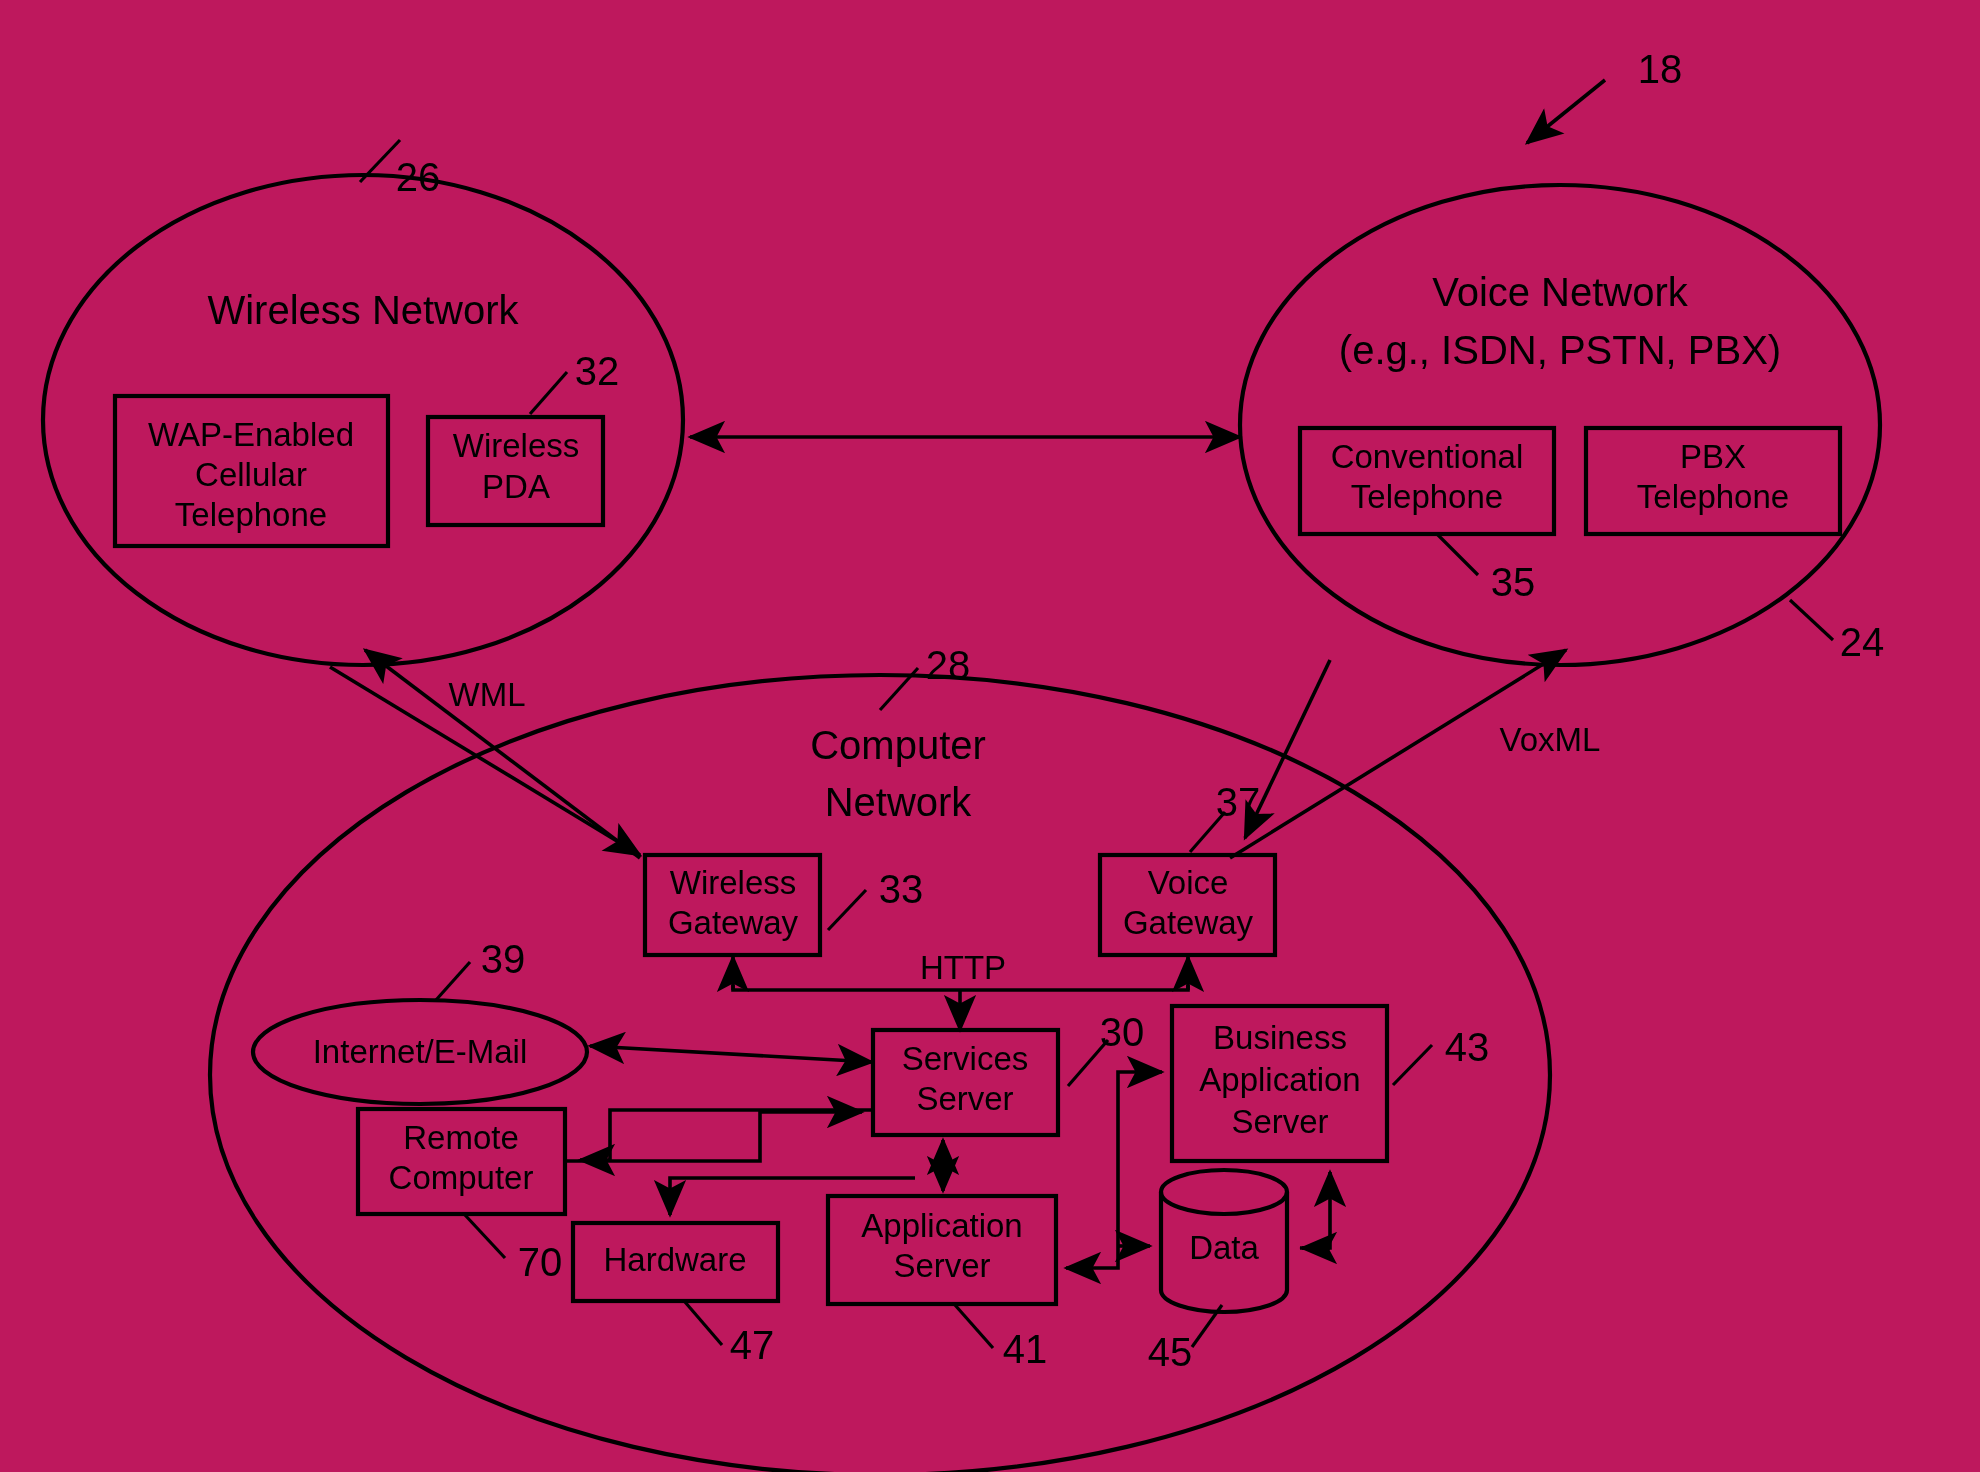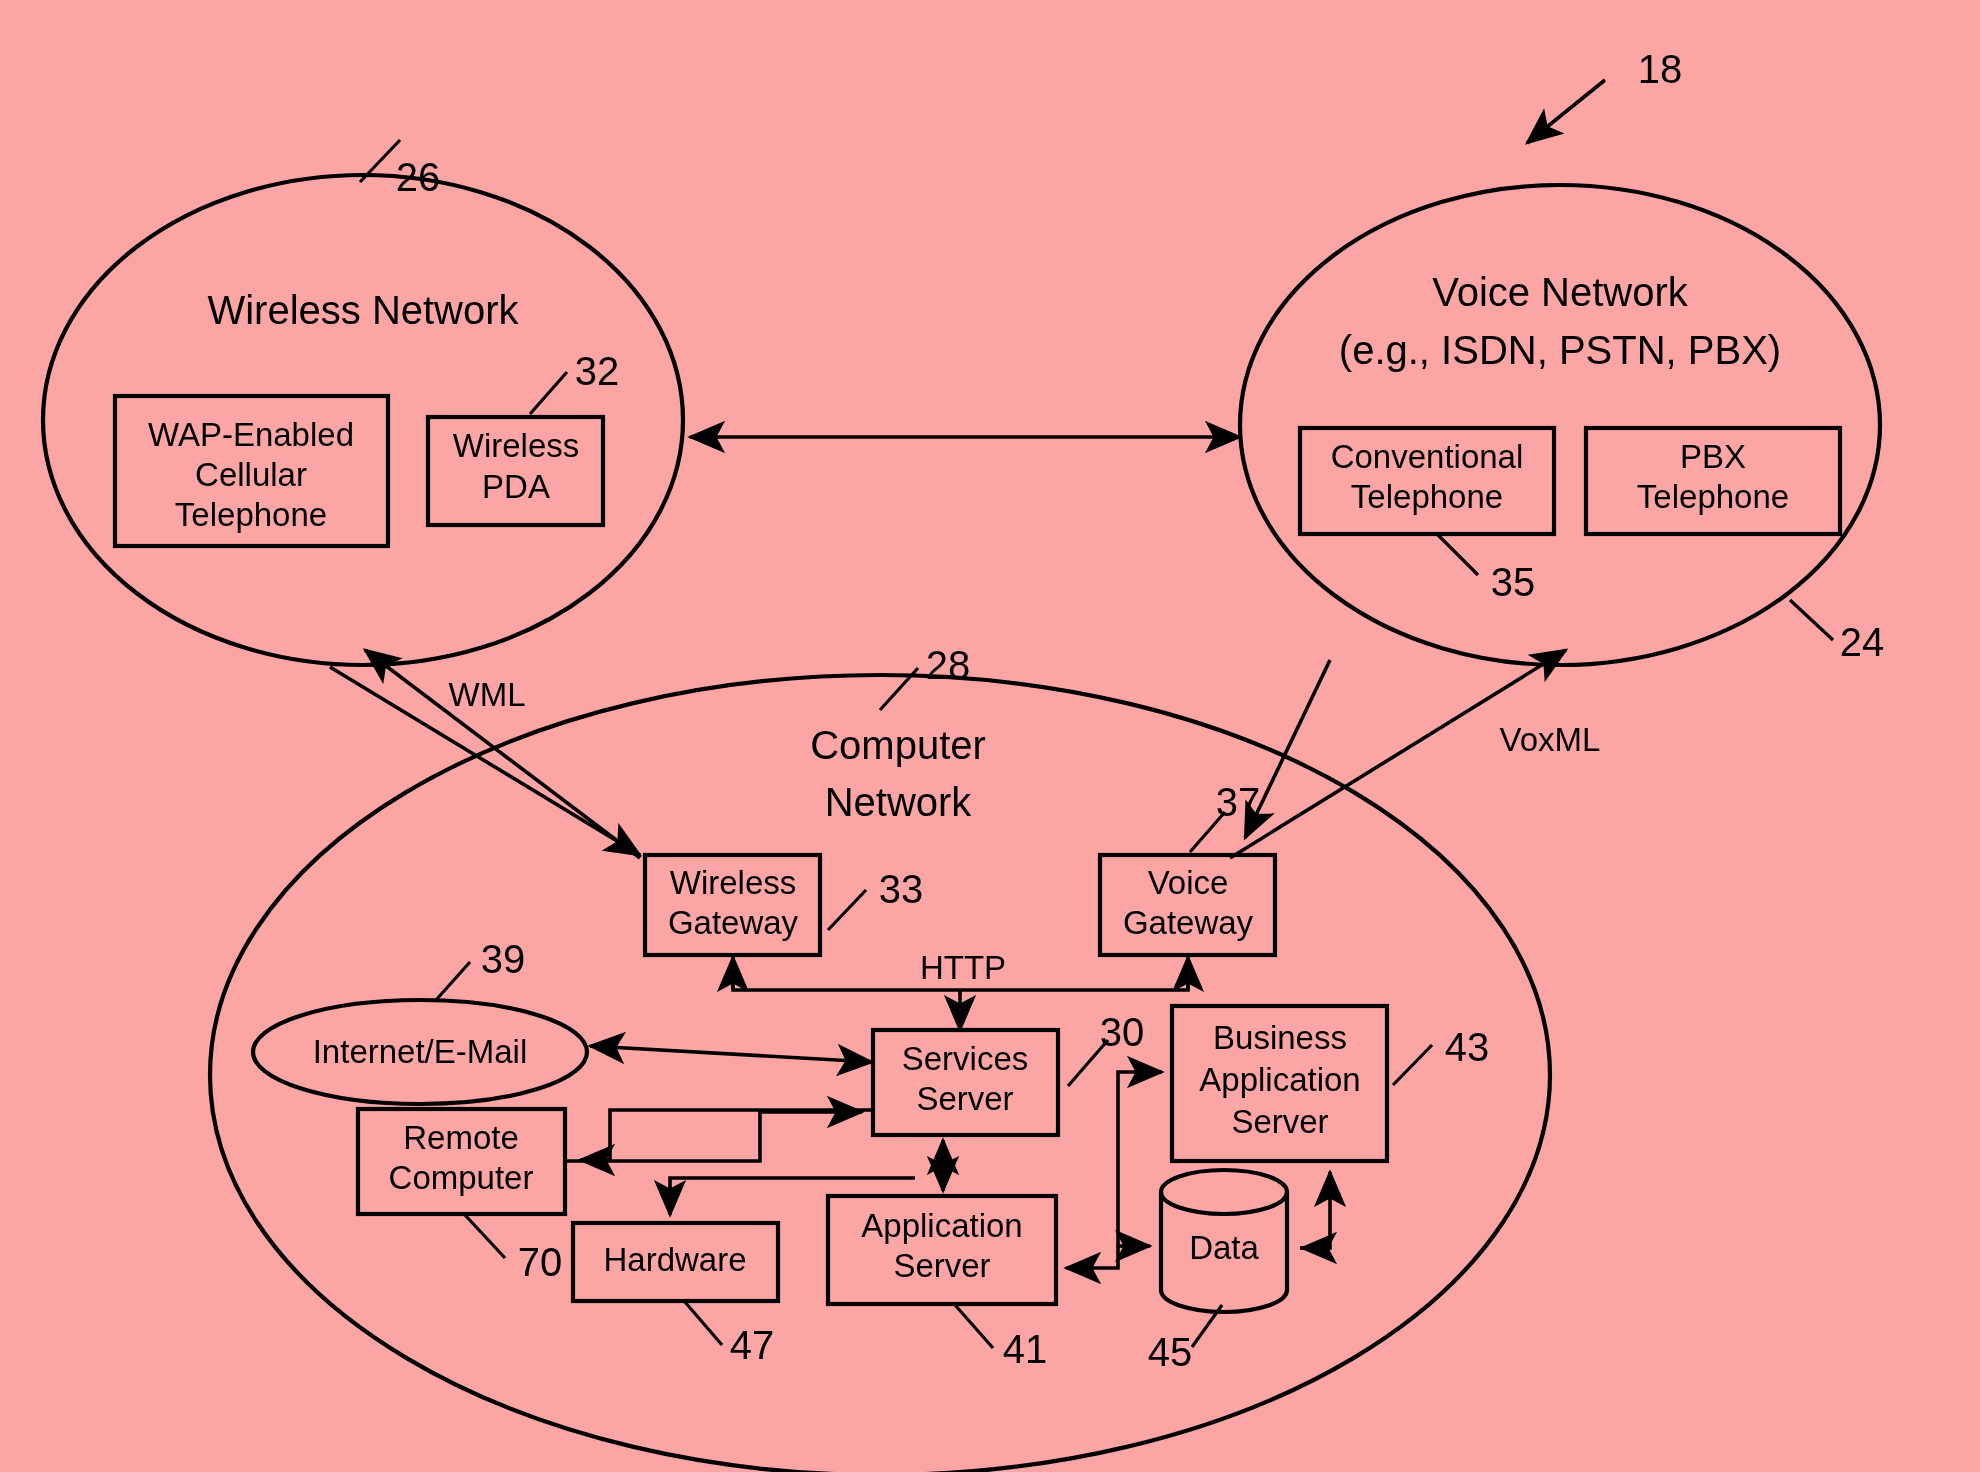--- a/index.html
+++ b/index.html
@@ -4,21 +4,21 @@
 <style>
   html, body {
     margin: 0;
     padding: 0;
     background: #ffffff;
   }
   #canvas {
     position: relative;
     width: 1980px;
     height: 1472px;
-    background: #fca5a5;
+    background: #be185d;
     font-family: "Liberation Sans", sans-serif;
     overflow: hidden;
   }
   svg#diagram {
     position: absolute;
     left: 0;
     top: 0;
     width: 1980px;
     height: 1472px;
   }

